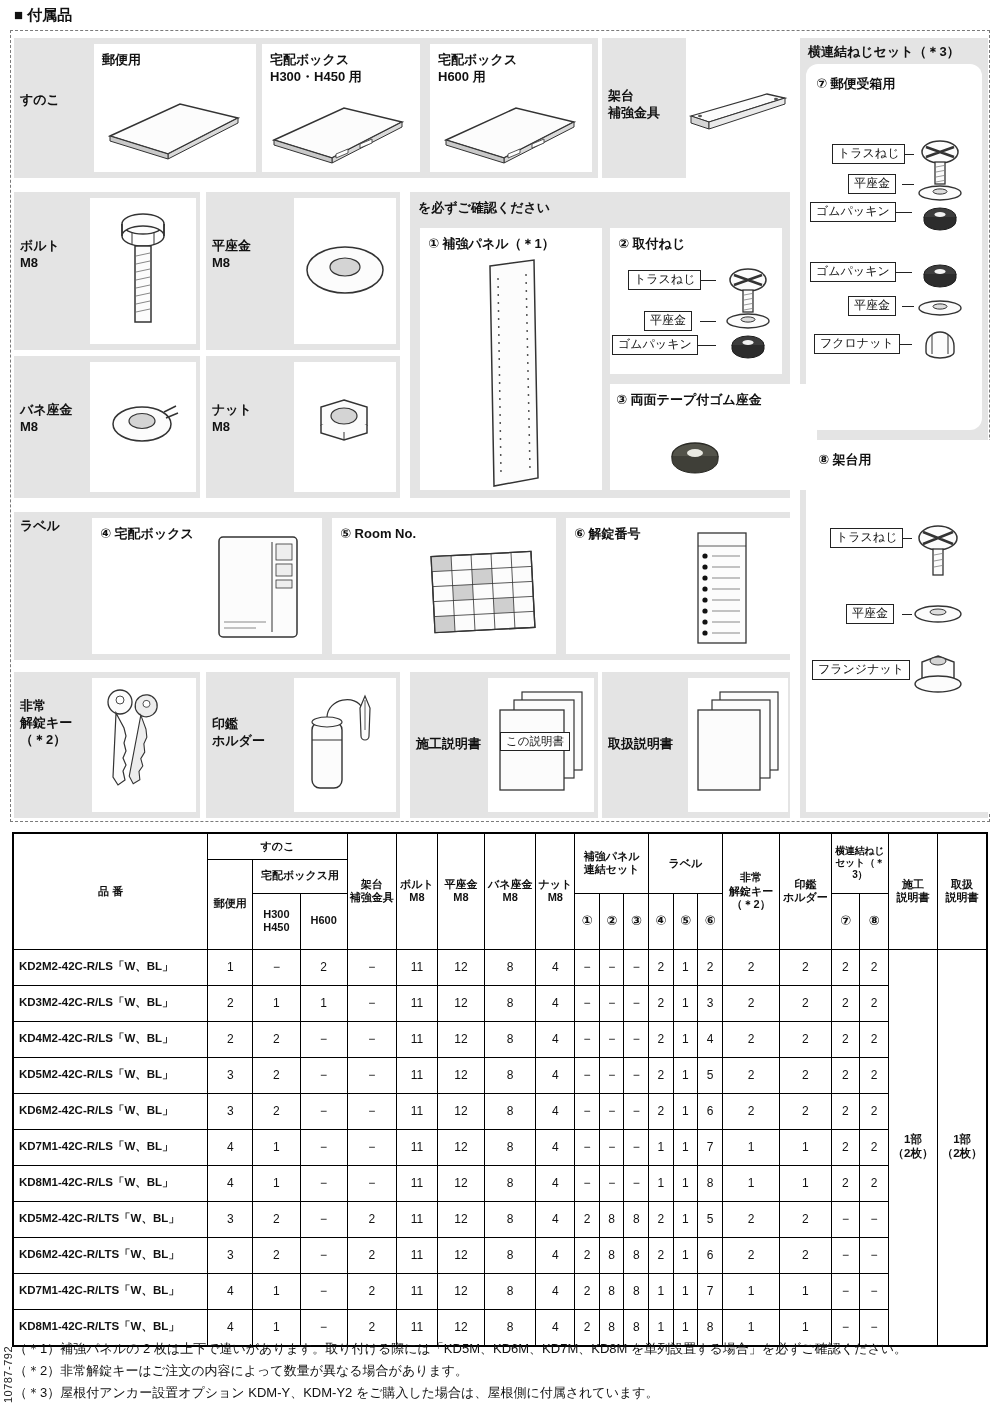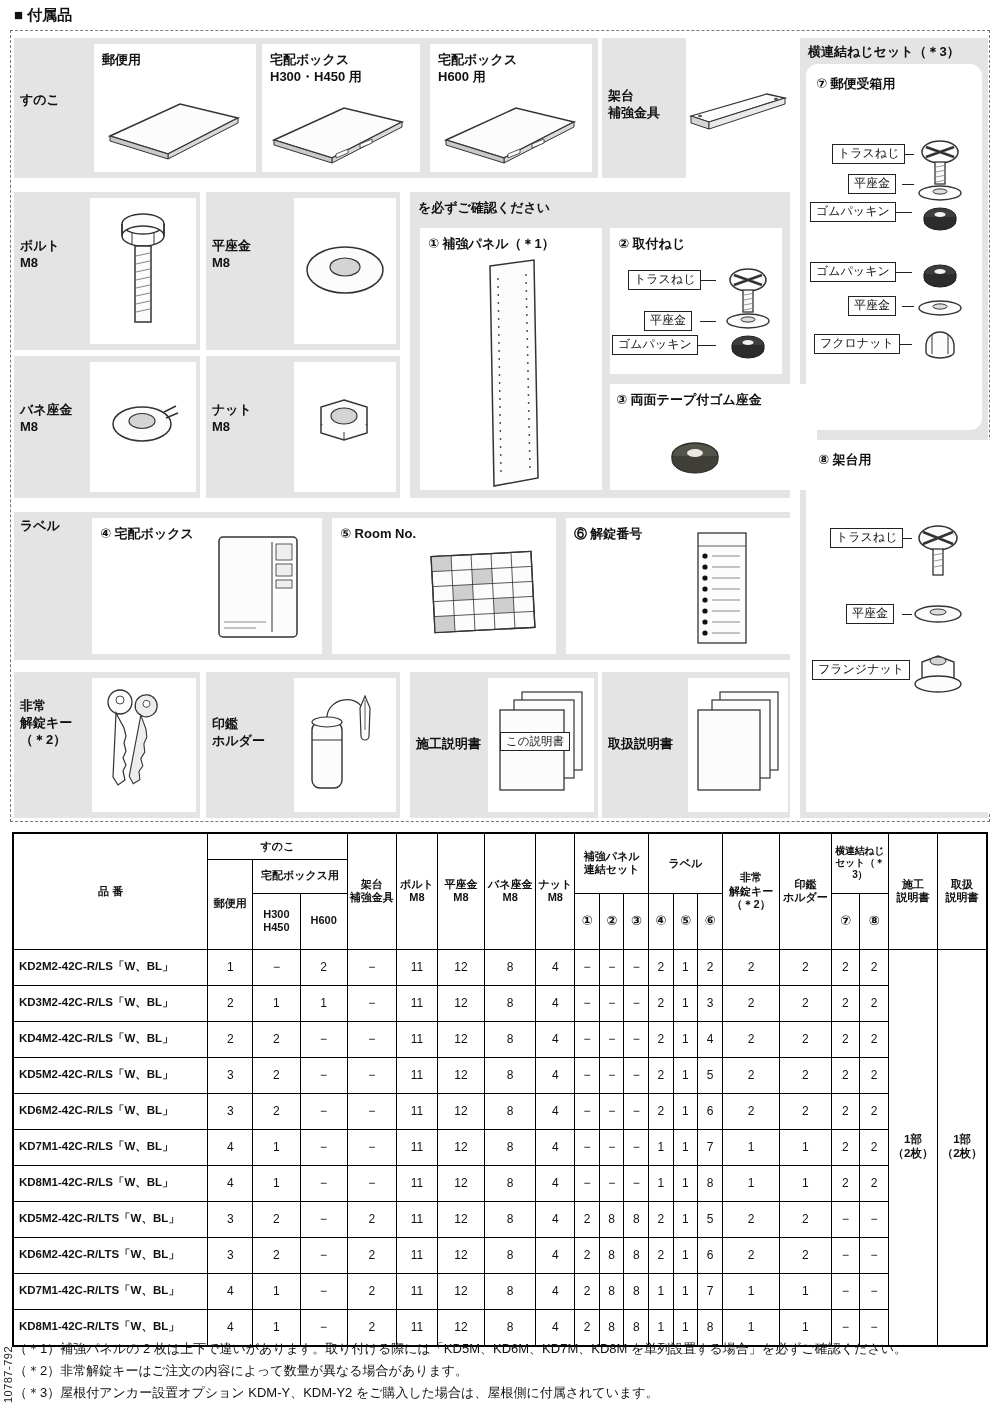--- a/index.html
+++ b/index.html
@@ -302,21 +302,21 @@
           <line x1="25" y1="12" x2="25" y2="88"></line>
             <line x1="45" y1="12" x2="45" y2="88"></line>
           <line x1="65" y1="12" x2="65" y2="88"></line>
             <line x1="85" y1="12" x2="85" y2="88"></line>
         </g>
         <rect x="5" y="12" width="100" height="76" fill="none" stroke="#333" stroke-width="1.3"></rect>
       </g>
     </svg>
   </div>
 
-  <div class="wbox" style="left:566px;top:518px;width:224px;height:136px;font-family:Liberation Serif, serif;">
+  <div class="wbox" style="left:566px;top:518px;width:224px;height:136px;">
     <div class="plabel" style="left:8px;top:8px;">⑥ 解錠番号</div>
     <svg class="illus" style="left:128px;top:12px;" width="56" height="116" viewBox="0 0 56 116">
       <rect x="4" y="3" width="48" height="110" fill="#fcfcfc" stroke="#333" stroke-width="1.3"></rect>
       <line x1="4" y1="16" x2="52" y2="16" stroke="#333" stroke-width="0.8"></line>
       <g stroke="#888" stroke-width="1">
         <line x1="18" y1="26" x2="46" y2="26"></line>
           <line x1="18" y1="37" x2="46" y2="37"></line>
         <line x1="18" y1="48" x2="46" y2="48"></line>
           <line x1="18" y1="59" x2="46" y2="59"></line>
         <line x1="18" y1="70" x2="46" y2="70"></line>

